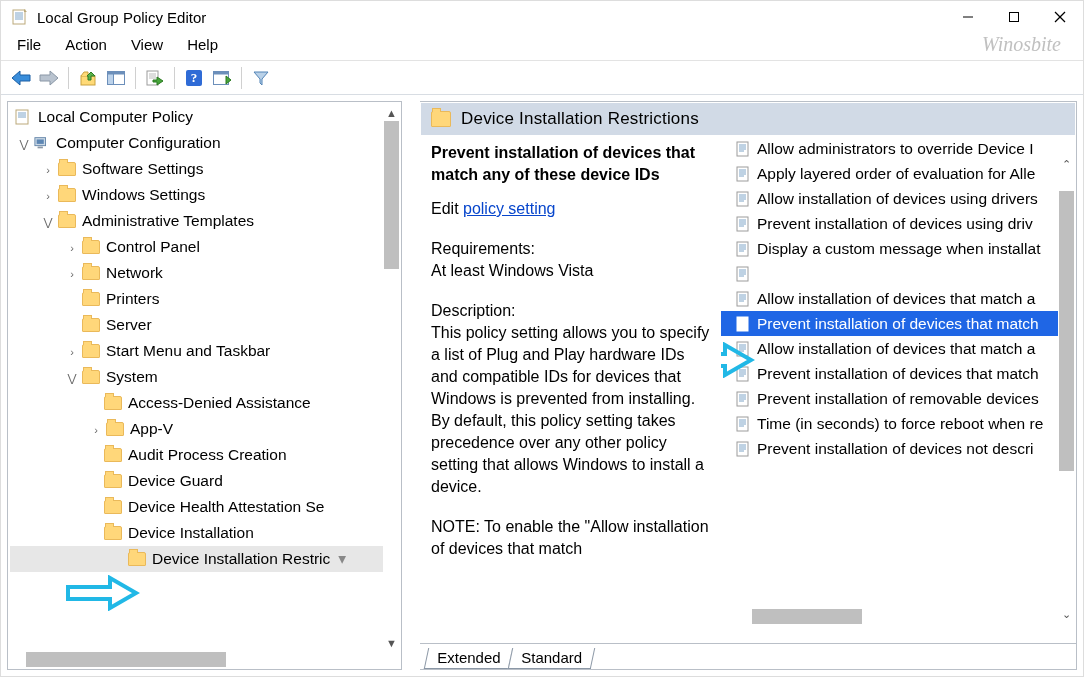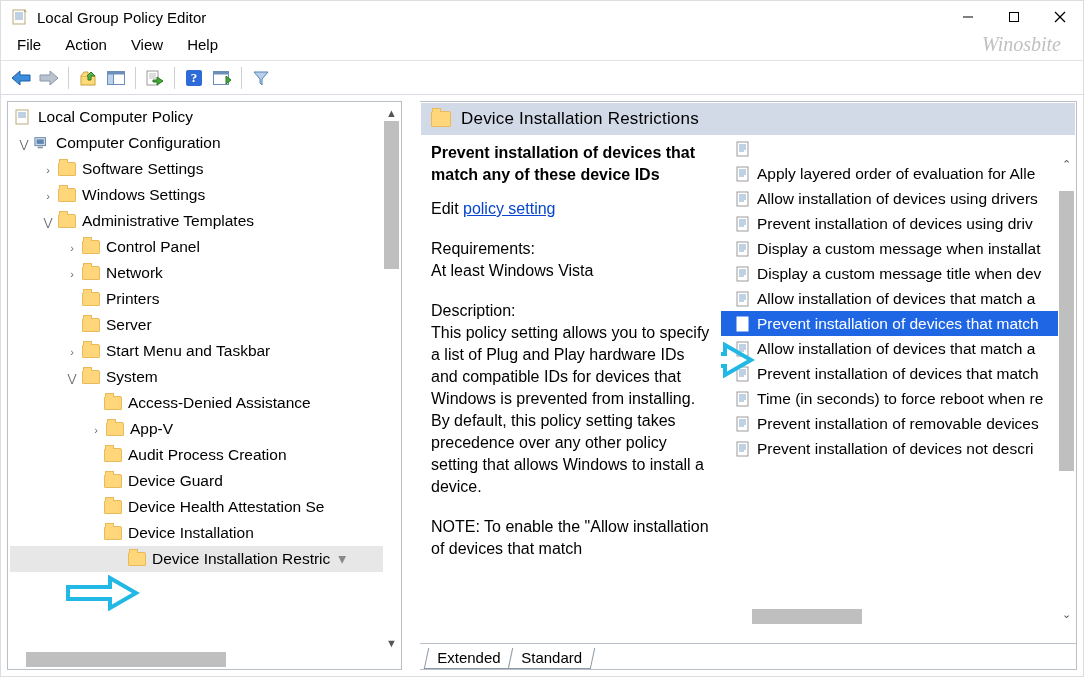--- a/index.html
+++ b/index.html
@@ -314,20 +314,21 @@
         <div class="list-pane">
           <div id="settings-rows">
               <div class="setting-row">
                 <span class="doc-icon"><svg width="16" height="16" viewBox="0 0 16 16">
                     <rect x="2" y="1" width="11" height="14" fill="#fff" stroke="#9c9c9c"></rect>
                     <line x1="4" y1="4" x2="11" y2="4" stroke="#7ea5c8"></line>
                     <line x1="4" y1="6" x2="11" y2="6" stroke="#7ea5c8"></line>
                     <line x1="4" y1="8" x2="11" y2="8" stroke="#7ea5c8"></line>
                     <line x1="4" y1="10" x2="9" y2="10" stroke="#7ea5c8"></line>
                   </svg></span>
+                <span>Allow administrators to override Device I</span>
               </div>
               <div class="setting-row">
                 <span class="doc-icon"><svg width="16" height="16" viewBox="0 0 16 16">
                     <rect x="2" y="1" width="11" height="14" fill="#fff" stroke="#9c9c9c"></rect>
                     <line x1="4" y1="4" x2="11" y2="4" stroke="#7ea5c8"></line>
                     <line x1="4" y1="6" x2="11" y2="6" stroke="#7ea5c8"></line>
                     <line x1="4" y1="8" x2="11" y2="8" stroke="#7ea5c8"></line>
                     <line x1="4" y1="10" x2="9" y2="10" stroke="#7ea5c8"></line>
                   </svg></span>
                 <span>Apply layered order of evaluation for Alle</span>
@@ -363,21 +364,20 @@
                 <span>Display a custom message when installat</span>
               </div>
               <div class="setting-row">
                 <span class="doc-icon"><svg width="16" height="16" viewBox="0 0 16 16">
                     <rect x="2" y="1" width="11" height="14" fill="#fff" stroke="#9c9c9c"></rect>
                     <line x1="4" y1="4" x2="11" y2="4" stroke="#7ea5c8"></line>
                     <line x1="4" y1="6" x2="11" y2="6" stroke="#7ea5c8"></line>
                     <line x1="4" y1="8" x2="11" y2="8" stroke="#7ea5c8"></line>
                     <line x1="4" y1="10" x2="9" y2="10" stroke="#7ea5c8"></line>
                   </svg></span>
-                <span>Display a custom message title when dev</span>
               </div>
               <div class="setting-row">
                 <span class="doc-icon"><svg width="16" height="16" viewBox="0 0 16 16">
                     <rect x="2" y="1" width="11" height="14" fill="#fff" stroke="#9c9c9c"></rect>
                     <line x1="4" y1="4" x2="11" y2="4" stroke="#7ea5c8"></line>
                     <line x1="4" y1="6" x2="11" y2="6" stroke="#7ea5c8"></line>
                     <line x1="4" y1="8" x2="11" y2="8" stroke="#7ea5c8"></line>
                     <line x1="4" y1="10" x2="9" y2="10" stroke="#7ea5c8"></line>
                   </svg></span>
                 <span>Allow installation of devices that match a</span>
@@ -413,31 +413,31 @@
                 <span>Prevent installation of devices that match</span>
               </div>
               <div class="setting-row">
                 <span class="doc-icon"><svg width="16" height="16" viewBox="0 0 16 16">
                     <rect x="2" y="1" width="11" height="14" fill="#fff" stroke="#9c9c9c"></rect>
                     <line x1="4" y1="4" x2="11" y2="4" stroke="#7ea5c8"></line>
                     <line x1="4" y1="6" x2="11" y2="6" stroke="#7ea5c8"></line>
                     <line x1="4" y1="8" x2="11" y2="8" stroke="#7ea5c8"></line>
                     <line x1="4" y1="10" x2="9" y2="10" stroke="#7ea5c8"></line>
                   </svg></span>
+                <span>Prevent installation of removable devices</span>
+              </div>
+              <div class="setting-row">
+                <span class="doc-icon"><svg width="16" height="16" viewBox="0 0 16 16">
+                    <rect x="2" y="1" width="11" height="14" fill="#fff" stroke="#9c9c9c"></rect>
+                    <line x1="4" y1="4" x2="11" y2="4" stroke="#7ea5c8"></line>
+                    <line x1="4" y1="6" x2="11" y2="6" stroke="#7ea5c8"></line>
+                    <line x1="4" y1="8" x2="11" y2="8" stroke="#7ea5c8"></line>
+                    <line x1="4" y1="10" x2="9" y2="10" stroke="#7ea5c8"></line>
+                  </svg></span>
                 <span>Time (in seconds) to force reboot when re</span>
-              </div>
-              <div class="setting-row">
-                <span class="doc-icon"><svg width="16" height="16" viewBox="0 0 16 16">
-                    <rect x="2" y="1" width="11" height="14" fill="#fff" stroke="#9c9c9c"></rect>
-                    <line x1="4" y1="4" x2="11" y2="4" stroke="#7ea5c8"></line>
-                    <line x1="4" y1="6" x2="11" y2="6" stroke="#7ea5c8"></line>
-                    <line x1="4" y1="8" x2="11" y2="8" stroke="#7ea5c8"></line>
-                    <line x1="4" y1="10" x2="9" y2="10" stroke="#7ea5c8"></line>
-                  </svg></span>
-                <span>Prevent installation of removable devices</span>
               </div>
               <div class="setting-row">
                 <span class="doc-icon"><svg width="16" height="16" viewBox="0 0 16 16">
                     <rect x="2" y="1" width="11" height="14" fill="#fff" stroke="#9c9c9c"></rect>
                     <line x1="4" y1="4" x2="11" y2="4" stroke="#7ea5c8"></line>
                     <line x1="4" y1="6" x2="11" y2="6" stroke="#7ea5c8"></line>
                     <line x1="4" y1="8" x2="11" y2="8" stroke="#7ea5c8"></line>
                     <line x1="4" y1="10" x2="9" y2="10" stroke="#7ea5c8"></line>
                   </svg></span>
                 <span>Prevent installation of devices not descri</span>

